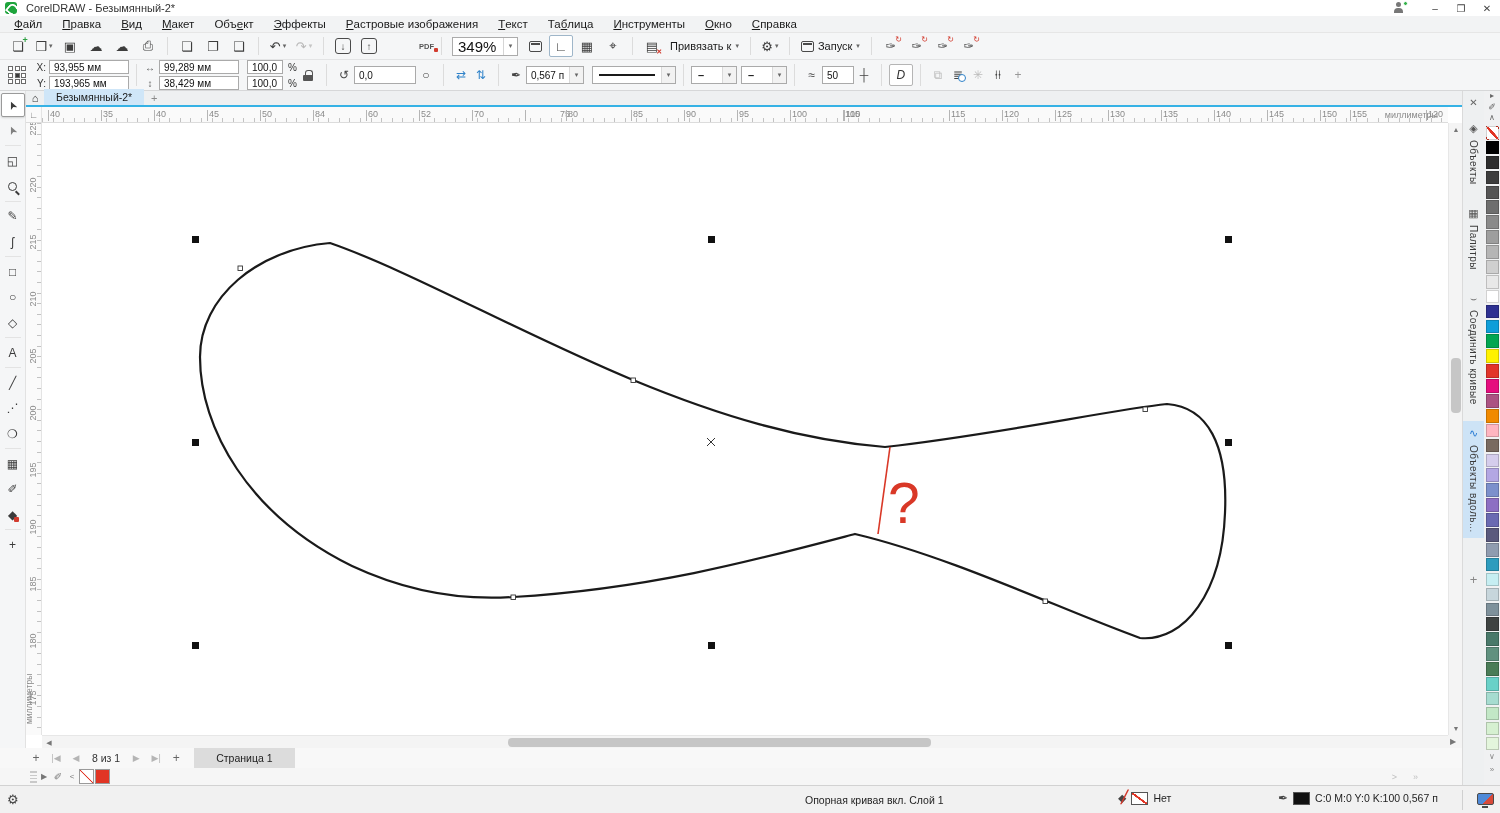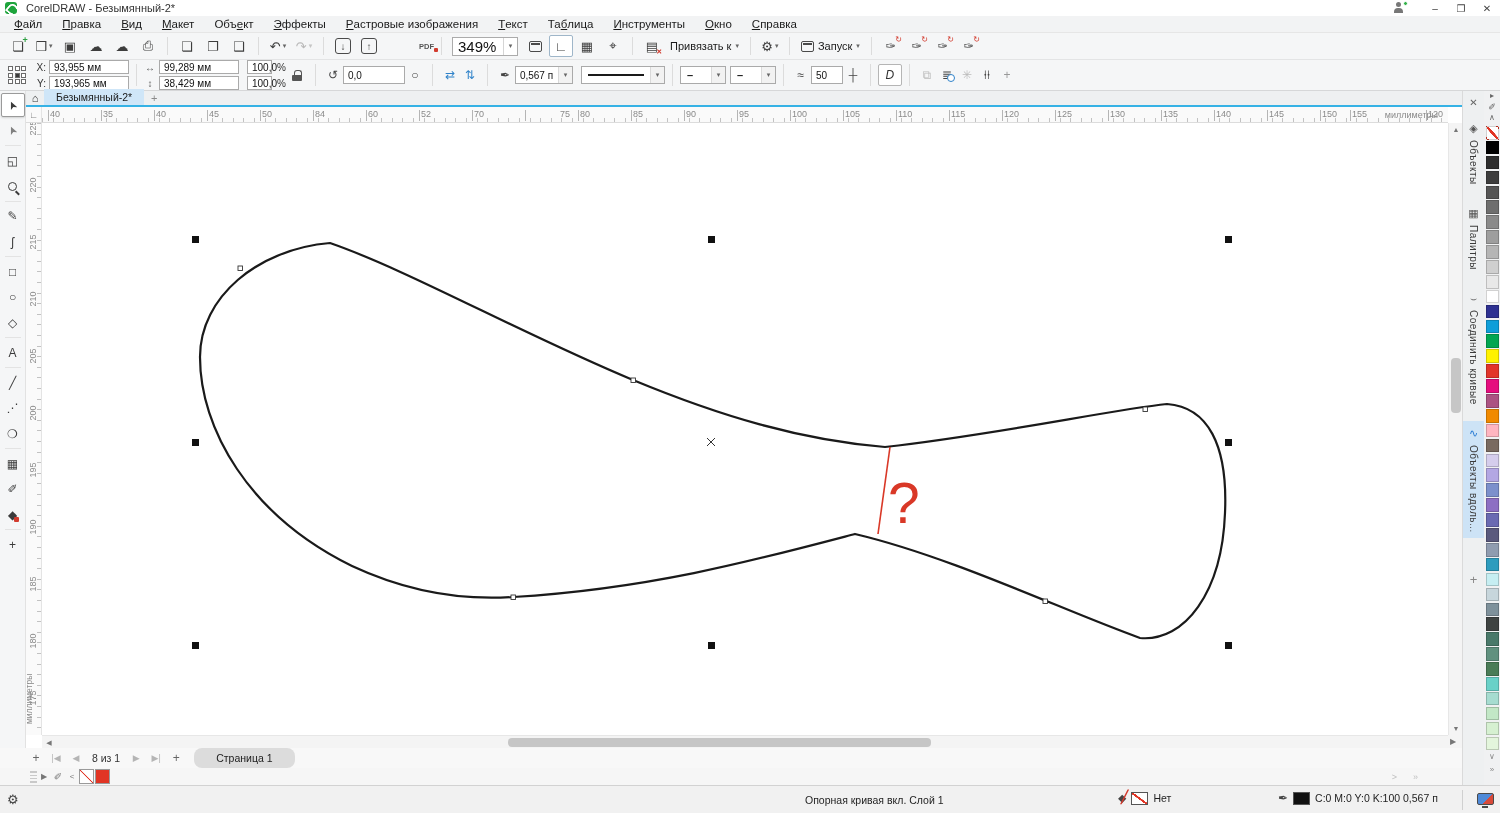--- a/index.html
+++ b/index.html
@@ -50,21 +50,21 @@
   
   .propbar { position:absolute; left:0; top:60px; width:1500px; height:31px; background:#f5f6f7; border-bottom:1px solid #d6d7d8; display:flex; align-items:center; padding-left:6px; }
   .pos-grid { display:grid; grid-template-columns:repeat(3,5px); grid-template-rows:repeat(3,5px); gap:1.5px; margin:0 8px 0 2px; }
   .pos-grid i { border:1px solid #6b6b6b; background:#fff; }
   .pos-grid i.c { background:#3a3a3a; }
   .pair { display:flex; flex-direction:column; gap:2px; }
   .prow { display:flex; align-items:center; gap:3px; }
   .plabel { font-size:10px; color:#333; width:12px; text-align:right; }
   .picon { font-size:10px; color:#555; width:12px; text-align:center; }
   .pfield { height:14px; background:#fff; border:1px solid #aaaaaa; font-size:10px; color:#111; display:flex; align-items:center; padding-left:4px; }
-  .w78 { width:80px; } .w44 { width:25px; } .w56 { width:58px; }
+  .w78 { width:80px; } .w44 { width:36px; } .w56 { width:58px; }
   .pct { font-size:10px; color:#333; margin-left:2px; }
   .psep { width:1px; height:22px; background:#dcdcdc; margin:0 7px; }
   .pbtn { min-width:20px; height:22px; display:flex; align-items:center; justify-content:center; font-size:12px; color:#444; }
   .pbtn.blue { color:#2f82c9; }
   .pbtn.disabled { color:#bcbcbc; }
   .lock { position:relative; width:10px; height:11px; margin:0 6px; }
   .lock::before { content:""; position:absolute; left:2px; top:0; width:6px; height:6px; border:1.4px solid #555; border-bottom:none; border-radius:3px 3px 0 0; }
   .lock::after { content:""; position:absolute; left:0; top:5px; width:10px; height:6px; background:#555; border-radius:1px; }
   .combo { height:18px; background:#fff; border:1px solid #aaaaaa; display:flex; align-items:center; }
   .combo .val { flex:1; font-size:10px; padding-left:4px; color:#111; white-space:nowrap; }
@@ -118,21 +118,21 @@
   .hscroll { position:absolute; left:42px; top:735px; width:1420px; height:13px; background:#f4f4f4; border-top:1px solid #e7e7e7; }
   .hscroll .arr { position:absolute; top:0; height:13px; width:14px; display:flex; align-items:center; justify-content:center; font-size:7px; color:#777; }
   .hscroll .thumb { position:absolute; left:466px; top:2px; width:423px; height:9px; background:#c6c6c6; border-radius:4px; }
   .corner-zoom { position:absolute; left:1448px; top:735px; width:52px; height:13px; display:flex; align-items:center; gap:6px; padding-left:2px; font-size:8px; color:#777; background:#f4f4f4; }
 
   
   .pagerow { position:absolute; left:0; top:748px; width:1462px; height:20px; background:#f8f8f8; display:flex; align-items:center; padding-left:26px; }
   .pg-btn { min-width:20px; height:18px; display:flex; align-items:center; justify-content:center; font-size:9px; color:#666; }
   .pg-btn.dim { color:#b5b5b5; }
   .pg-text { font-size:10.5px; color:#333; margin:0 6px; }
-  .page-tab { height:20px; background:#dcdcdc; display:flex; align-items:center; padding:0 22px; font-size:10.5px; color:#222; margin-left:8px;border-radius:8px; }
+  .page-tab { height:20px; background:#dcdcdc; display:flex; align-items:center; padding:0 22px; font-size:10.5px; color:#222; margin-left:8px; }
 
   
   .docpal { position:absolute; left:0; top:768px; width:1462px; height:17px; background:#f6f6f6; display:flex; align-items:center; }
   .grip { width:7px; height:12px; margin-left:30px; background:repeating-linear-gradient(180deg,#c9c9c9 0 1.5px, transparent 1.5px 3.5px); }
   .docpal .mini { font-size:8px; color:#777; width:14px; text-align:center; }
   .swatch { width:15px; height:15px; border:1px solid #9a9a9a; margin-right:1px; }
   .swatch.none { background:linear-gradient(to top right, #fff 46%, #e13524 47%, #e13524 53%, #fff 54%); }
   .docpal-right { position:absolute; right:44px; display:flex; gap:16px; color:#c0c0c0; font-size:9px; }
 
   
@@ -459,27 +459,27 @@
 <span class="hnum" style="left: 8px;">40</span>
     <span class="hnum" style="left: 61px;">35</span>
     <span class="hnum" style="left: 114px;">40</span>
     <span class="hnum" style="left: 167px;">45</span>
     <span class="hnum" style="left: 220px;">50</span>
     <span class="hnum" style="left: 273px;">84</span>
     <span class="hnum" style="left: 326px;">60</span>
     <span class="hnum" style="left: 379px;">52</span>
     <span class="hnum" style="left: 432px;">70</span>
     <span class="hnum" style="left: 485px; padding-left: 33px;">75</span>
-    <span class="hnum" style="left: 538px;">80</span>
+    <span class="hnum" style="left: 526px;">80</span>
     <span class="hnum" style="left: 591px;">85</span>
     <span class="hnum" style="left: 644px;">90</span>
     <span class="hnum" style="left: 697px;">95</span>
     <span class="hnum" style="left: 750px;">100</span>
     <span class="hnum" style="left: 803px;">105</span>
-    <span class="hnum" style="left: 856px;">110</span>
+    <span class="hnum" style="left: 804px;">110</span>
     <span class="hnum" style="left: 909px;">115</span>
     <span class="hnum" style="left: 962px;">120</span>
     <span class="hnum" style="left: 1015px;">125</span>
     <span class="hnum" style="left: 1068px;">130</span>
     <span class="hnum" style="left: 1121px;">135</span>
     <span class="hnum" style="left: 1174px;">140</span>
     <span class="hnum" style="left: 1227px;">145</span>
     <span class="hnum" style="left: 1280px;">150</span>
     <span class="hnum" style="left: 1310px;">155</span>
     <span class="hnum" style="left: 1386px;">120</span>

